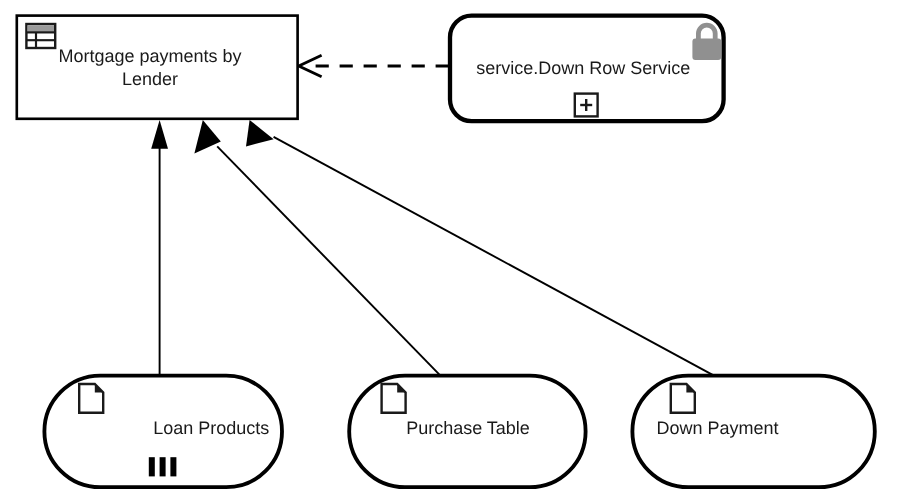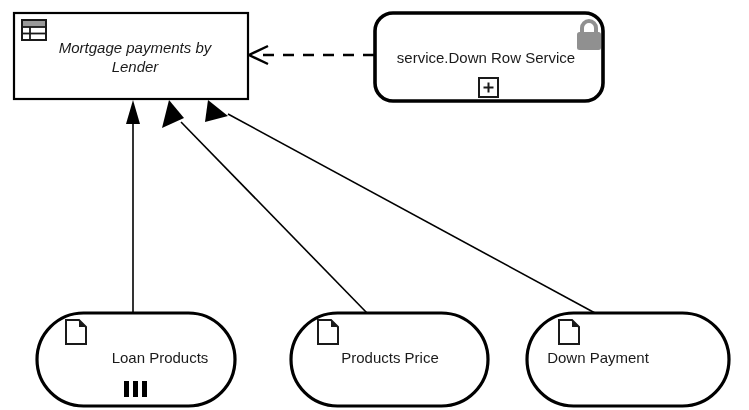--- a/index.html
+++ b/index.html
@@ -27,32 +27,31 @@
     position: absolute;
     text-align: center;
     color: #1a1a1a;
     font-family: "Liberation Sans", sans-serif;
     font-size: 15px;
     line-height: 19px;
     white-space: pre-line;
     pointer-events: none;
   }
   #label-table-node {
-    left: 26px;
+    left: 16px;
     top: 38px;
     width: 218px;
-    font-style: italic;
   }
   #label-service-node {
     left: 380px;
     top: 48px;
     width: 212px;
   }
   #label-loan-products {
-    left: 40px;
+    left: 56px;
     top: 348px;
     width: 192px;
     padding-left: 24px;
   }
   #label-purchase-price {
     left: 295px;
     top: 348px;
     width: 190px;
   }
   #label-down-payment {
@@ -143,15 +142,15 @@
   </g>
 </svg>
 
 <div class="node-label" id="label-table-node">Mortgage payments by
 Lender</div>
 
 <div class="node-label" id="label-service-node">service.Down Row Service</div>
 
 <div class="node-label" id="label-loan-products">Loan Products</div>
 
-<div class="node-label" id="label-purchase-price">Products Price</div>
+<div class="node-label" id="label-purchase-price">Purchase Table</div>
 
 <div class="node-label" id="label-down-payment">Down Payment</div>
 
 </body></html>

